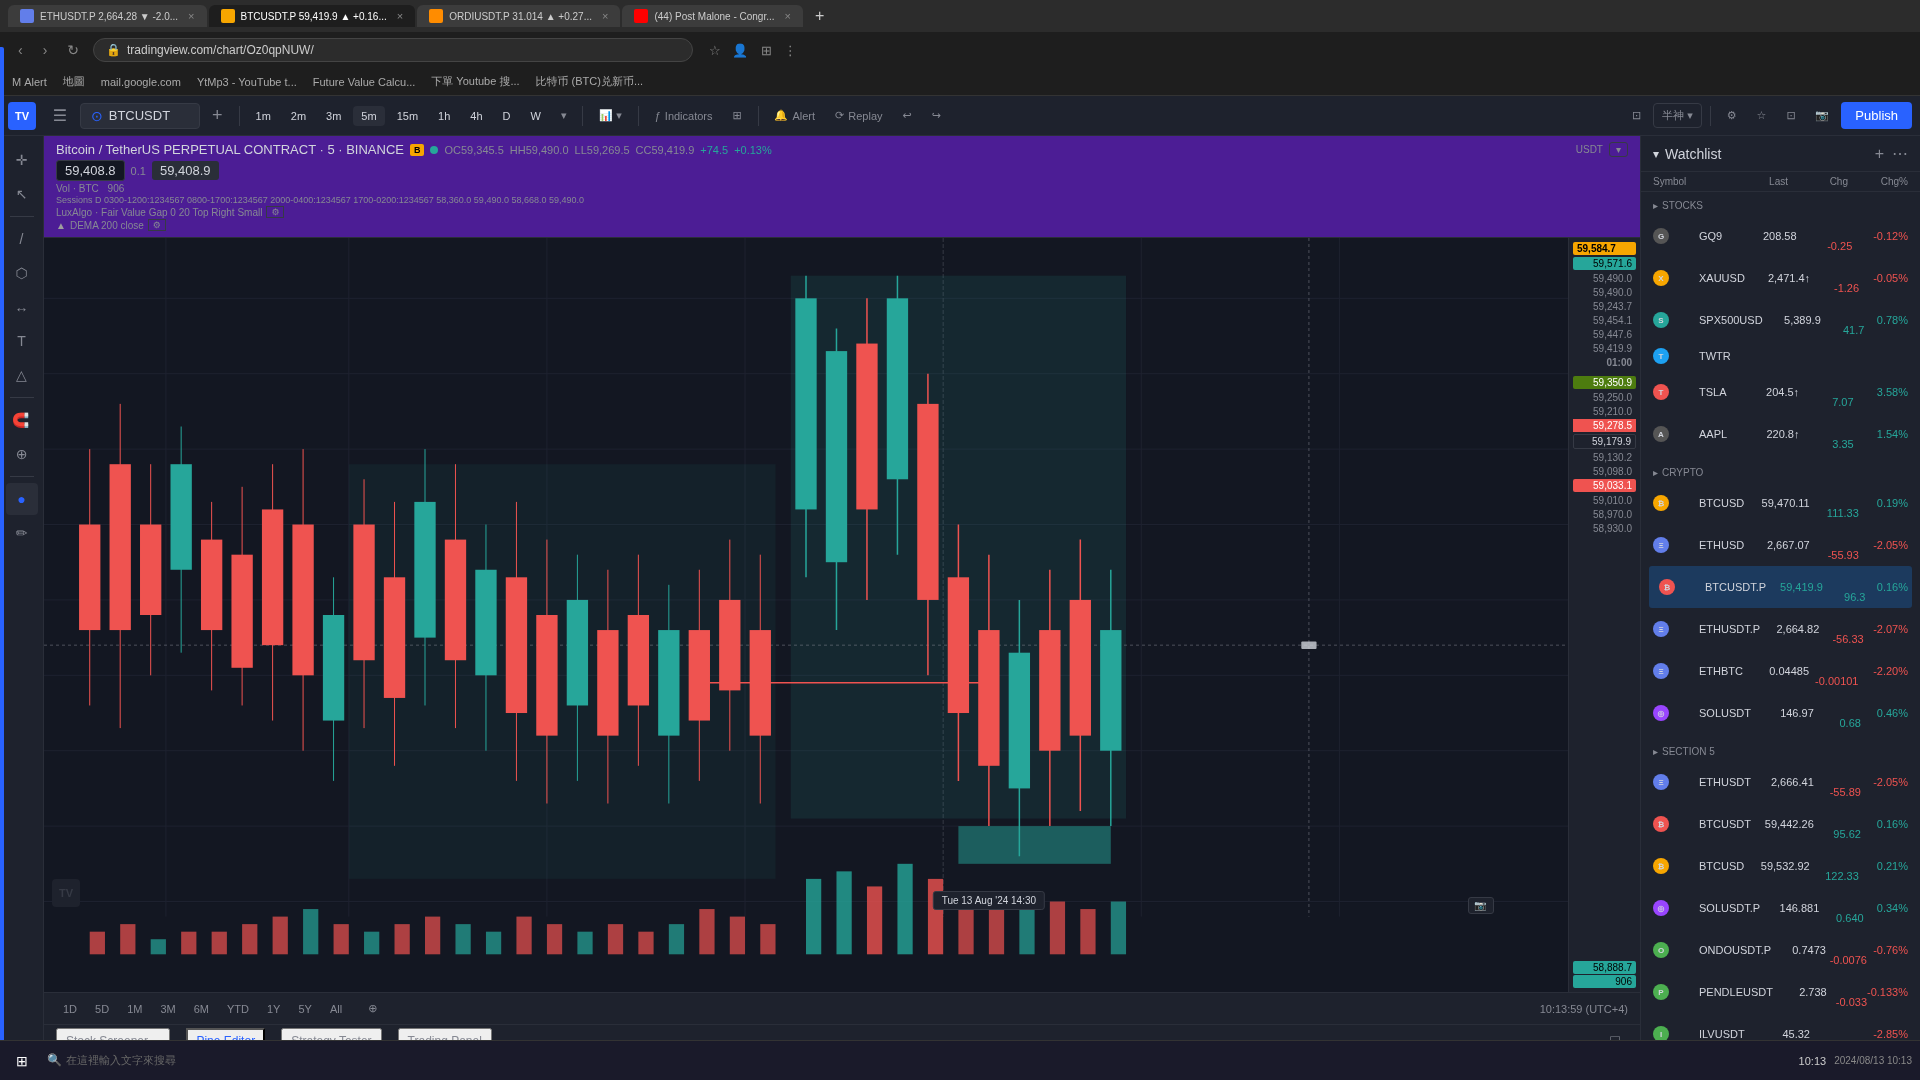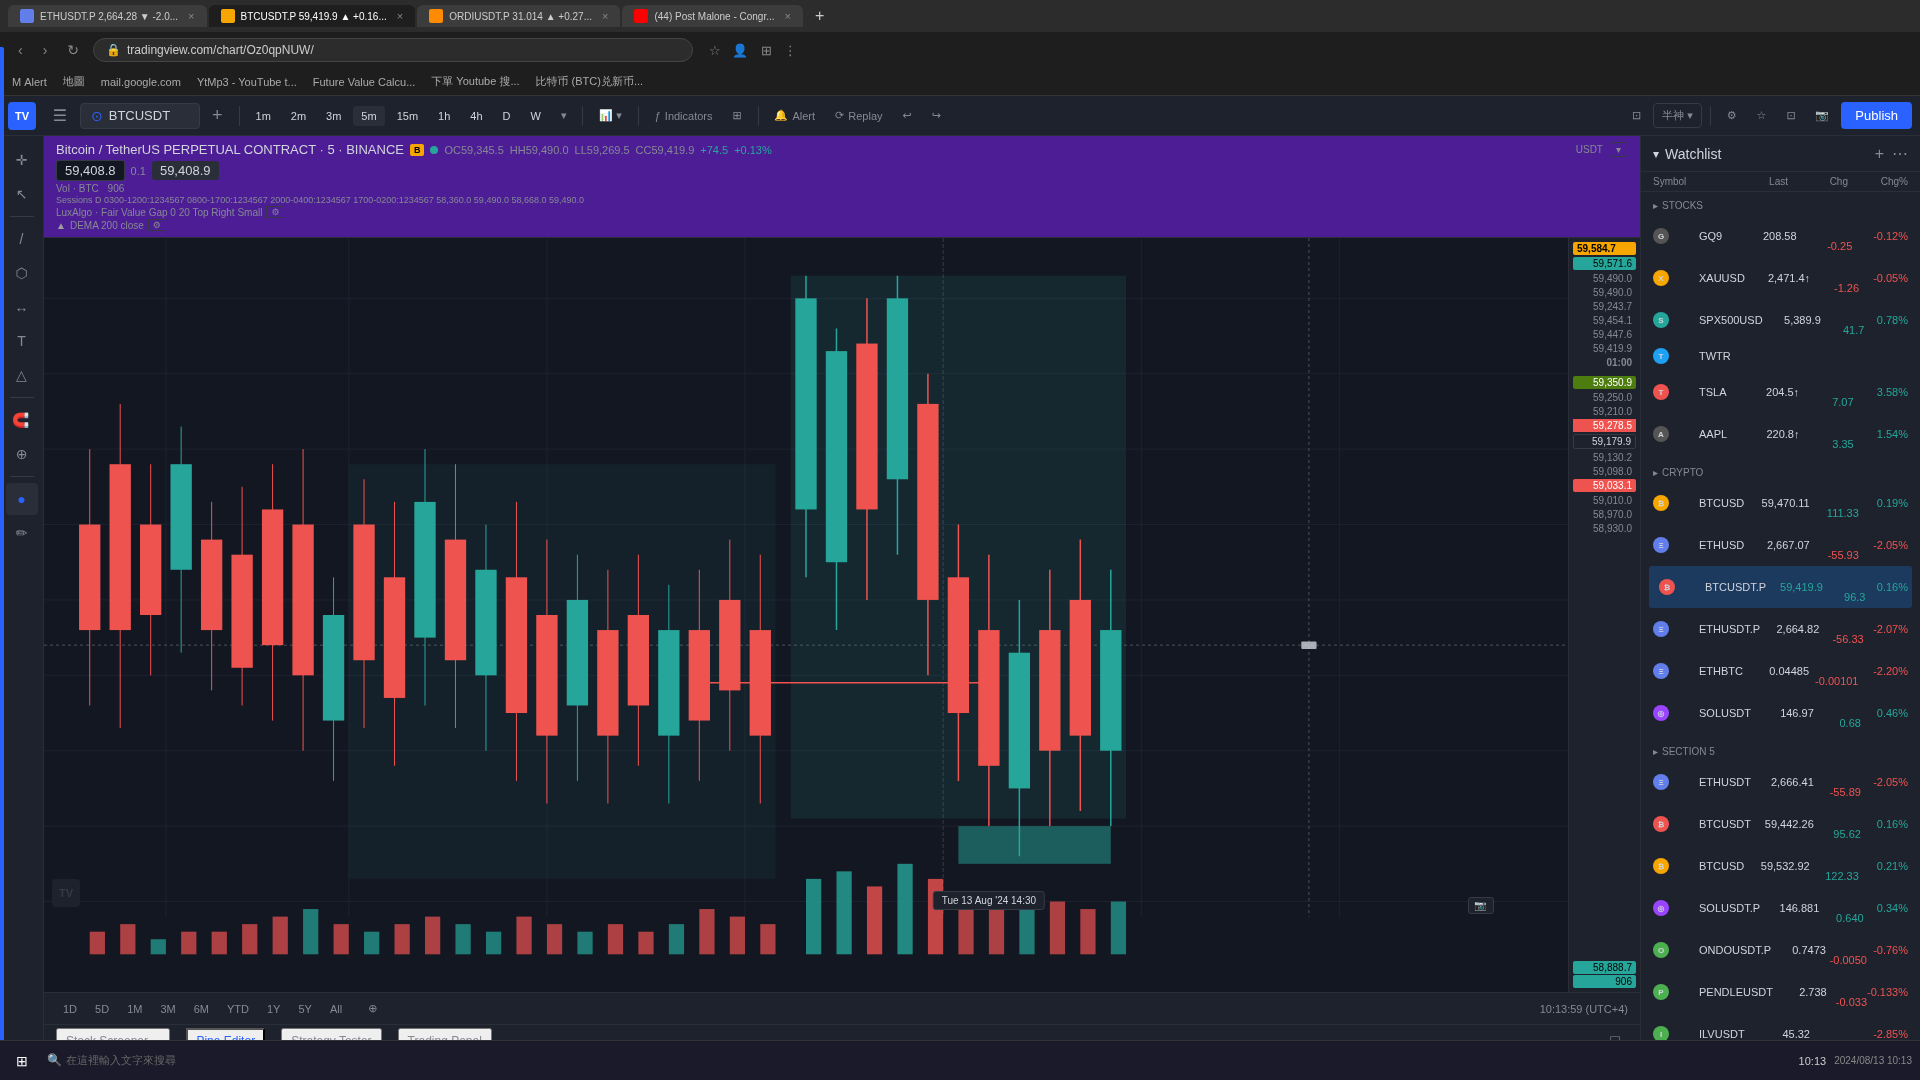--- a/index.html
+++ b/index.html
@@ -639,21 +639,21 @@
           <div class="item-icon" style="background:#9945ff;">◎</div>
           <span class="item-symbol">SOLUSDT.P</span>
           <span class="item-last">146.881</span>
           <span class="item-chg pos">0.640</span>
           <span class="item-chgpct pos">0.34%</span>
         </div>
         <div class="watchlist-item">
           <div class="item-icon" style="background:#4caf50;">O</div>
           <span class="item-symbol">ONDOUSDT.P</span>
           <span class="item-last">0.7473</span>
-          <span class="item-chg neg">-0.0050</span>
+          <span class="item-chg neg">-0.0076</span>
           <span class="item-chgpct neg">-0.76%</span>
         </div>
         <div class="watchlist-item">
           <div class="item-icon" style="background:#4caf50;">P</div>
           <span class="item-symbol">PENDLEUSDT</span>
           <span class="item-last">2.738</span>
           <span class="item-chg neg">-0.033</span>
           <span class="item-chgpct neg">-0.133%</span>
         </div>
         <div class="watchlist-item">

